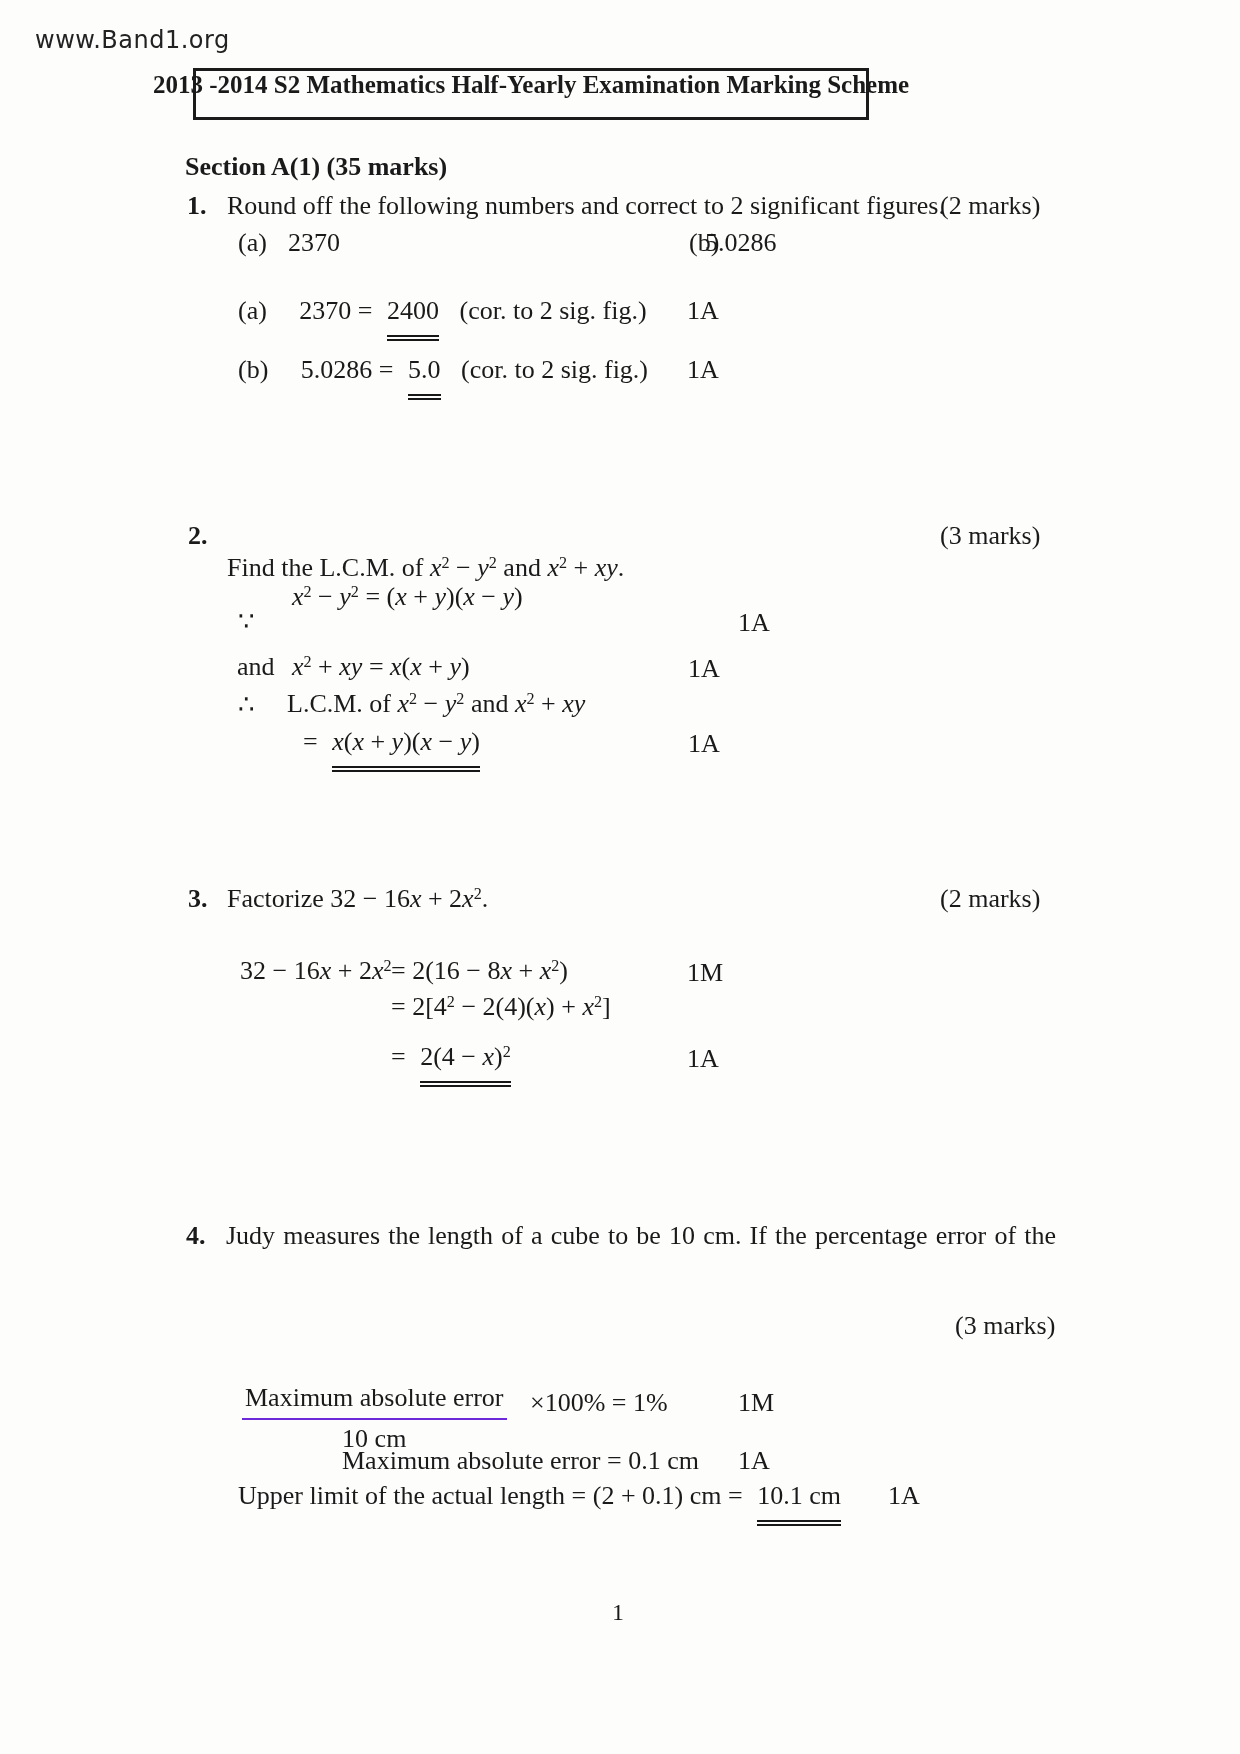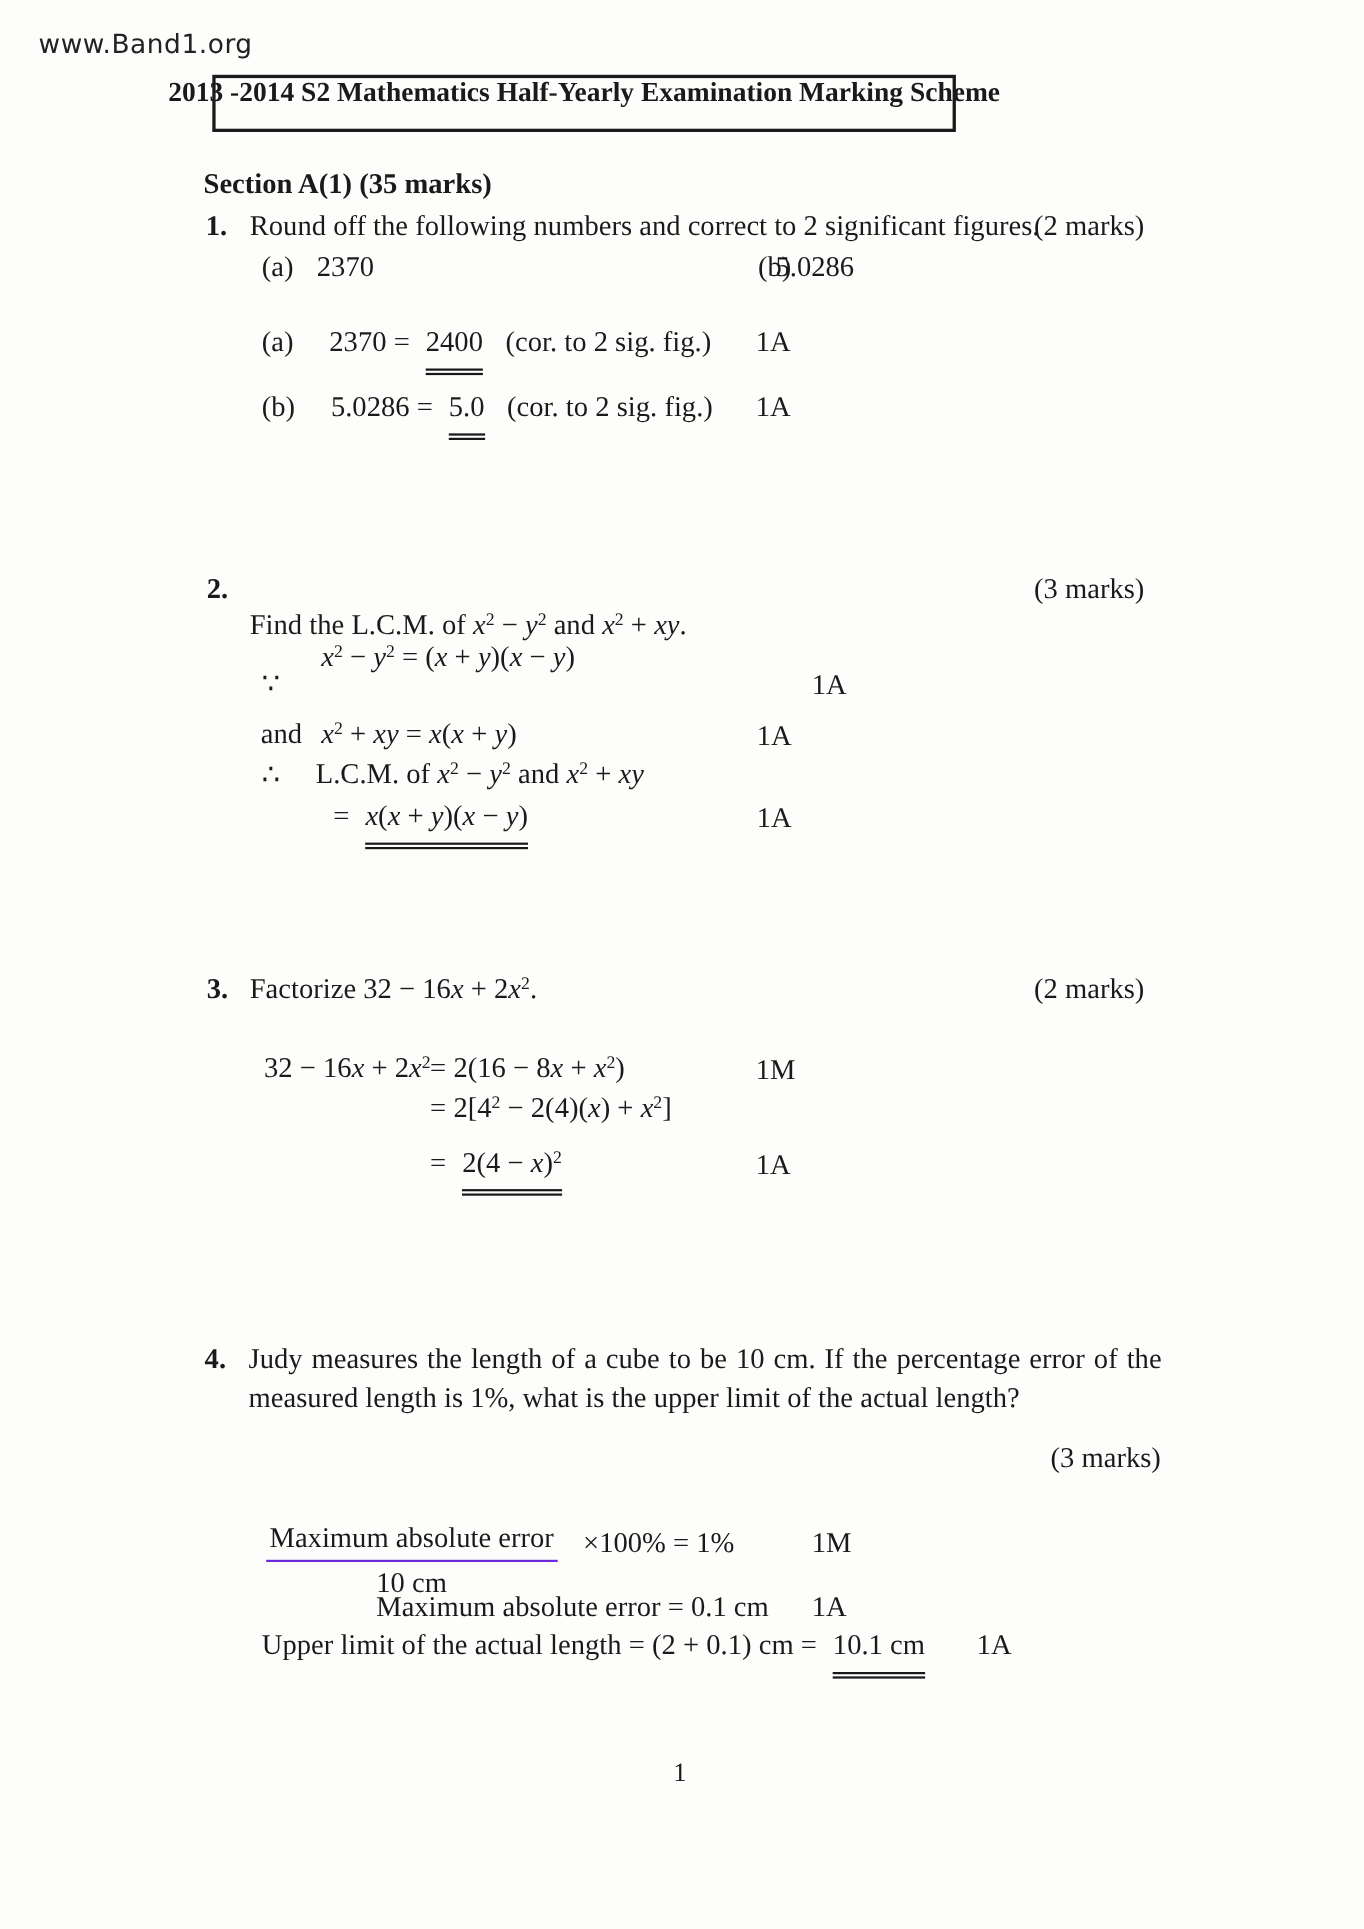--- a/index.html
+++ b/index.html
@@ -136,21 +136,20 @@
   <div class="abs" style="left:391px; top:992px;">= 2[4<sup>2</sup> − 2(4)(<i>x</i>) + <i>x</i><sup>2</sup>]</div>
 
   <div class="abs" style="left:391px; top:1042px;">
     <span>=</span>
     <span class="du gap8">2(4 − <i>x</i>)<sup>2</sup></span>
   </div>
   <div class="abs" style="left:687px; top:1044px;">1A</div>
 
   <div class="abs qnum" style="left:186px; top:1221px;">4.</div>
   <div class="justify-line" style="left:226px; top:1221px; width:830px;">Judy measures the length of a cube to be 10 cm. If the percentage error of the</div>
-  <div class="abs" style="left:226px; top:1256px;">measured length is 1%, what is the upper limit of the actual length?</div>
   <div class="abs" style="left:955px; top:1311px;">(3 marks)</div>
 
   <div class="fraction" style="left:242px; top:1371px;">
     <span class="num">Maximum absolute error</span>
     <span class="den">10 cm</span>
   </div>
   <div class="abs" style="left:492px; top:1388px;margin-left:38px;">×100% = 1%</div>
   <div class="abs" style="left:738px; top:1388px;">1M</div>
 
   <div class="abs" style="left:342px; top:1446px;">Maximum absolute error = 0.1 cm</div>

